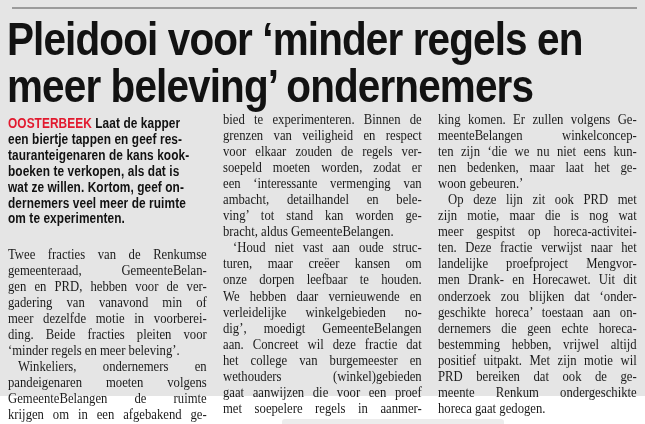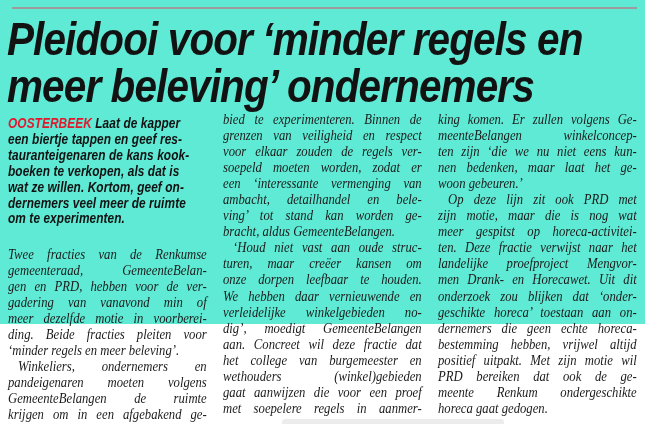--- a/index.html
+++ b/index.html
@@ -1,20 +1,20 @@
 <!DOCTYPE html>
 <html><head>
 <meta charset="utf-8">
 <style>
   html, body { margin:0; padding:0; }
   body {
     width:645px; height:424px; background:#ffffff; overflow:hidden;
     font-family:"Liberation Sans", sans-serif;
   }
-  .page { position:relative; width:645px; height:324px; background:#5eead4;font-style:italic; }
+  .page { position:relative; width:645px; height:396px; background:#e5e5e5; }
 
   .toprule { position:absolute; left:12px; top:7px; width:625px; height:2px; background:#9b9b9b; }
 
   .headline {
     position:absolute; left:7px; top:16px; width:733px; margin:0;
     transform:scaleX(.88); transform-origin:0 0;
     font-family:"Liberation Sans", sans-serif;
     font-weight:700; font-size:46px; line-height:47px; letter-spacing:-1px;
     color:#121212;
   }

